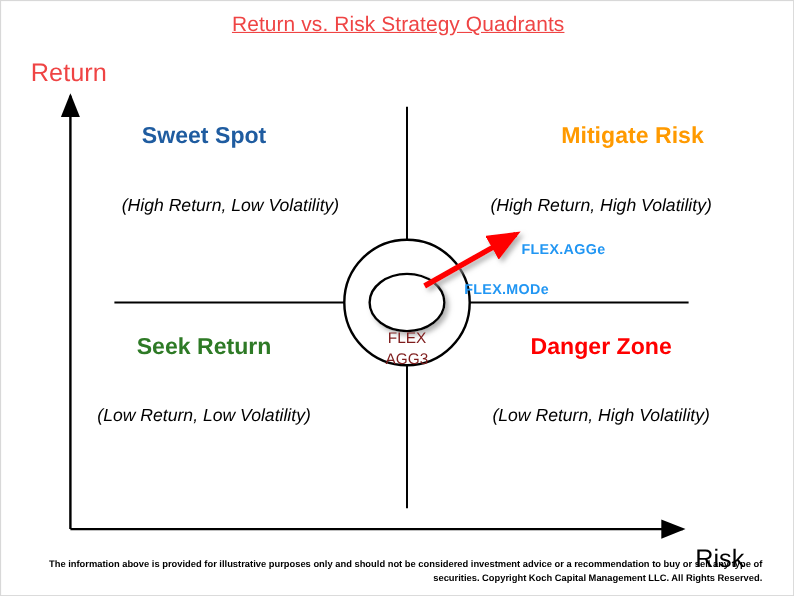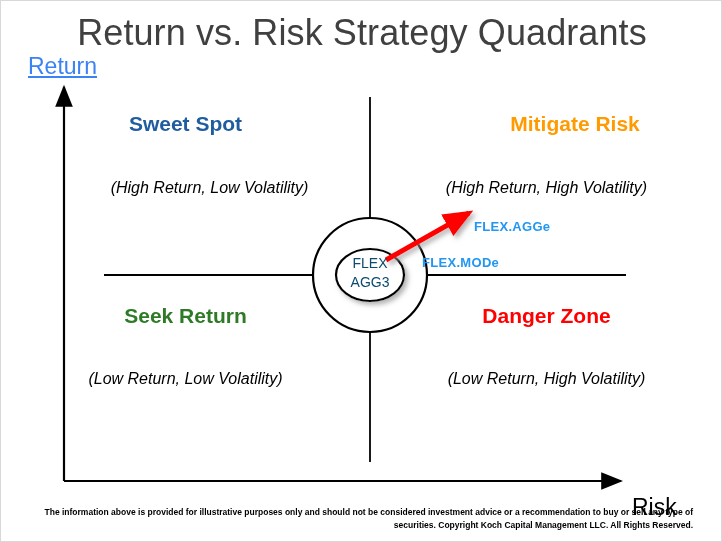--- a/index.html
+++ b/index.html
@@ -28,30 +28,30 @@
   }
   .txt {
     position: absolute;
     white-space: nowrap;
   }
   #page-title {
     left: 0;
     top: 11px;
     width: 722px;
     text-align: center;
-    font-size: 36px;
-    color: #404040;
+    font-size: 19px;
+    color: #ef4444;
     letter-spacing: 0.1px;
+    text-decoration: underline;
   }
   #y-axis-label {
     left: 27px;
     top: 52px;
     font-size: 23px;
-    color: #3b82f6;
-    text-decoration: underline;
+    color: #ef4444;
   }
   #x-axis-label {
     left: 631px;
     top: 465px;
     font-size: 23px;
     color: #000000;
     margin-top: 28px;
   }
   .quad-title {
     font-size: 21px;
@@ -79,21 +79,22 @@
     margin-top: 15px;
   }
   #marker-aggressive { left: 473px; top: 203px; }
   #marker-moderate   { left: 421px; top: 239px; }
 
   .core-line {
     position: absolute;
     width: 120px;
     text-align: center;
     font-size: 14px;
-    color: #0c4a6e;
+    color: #7f1d1d;
+    margin-top: 44px;
   }
   #core-line-1 { left: 309px; top: 254px; }
   #core-line-2 { left: 309px; top: 273px; }
 
   #footer-note {
     position: absolute;
     left: 30px;
     top: 505px;
     width: 662px;
     text-align: right;

